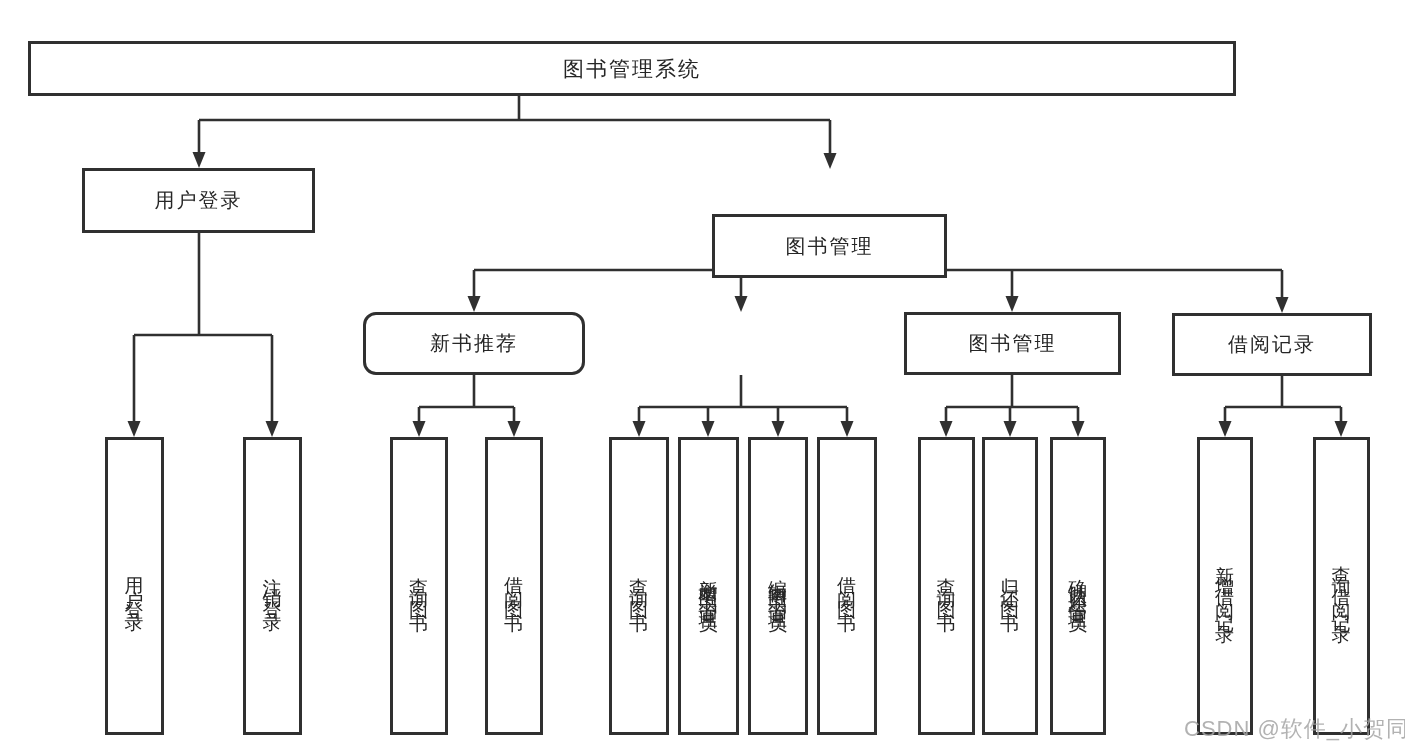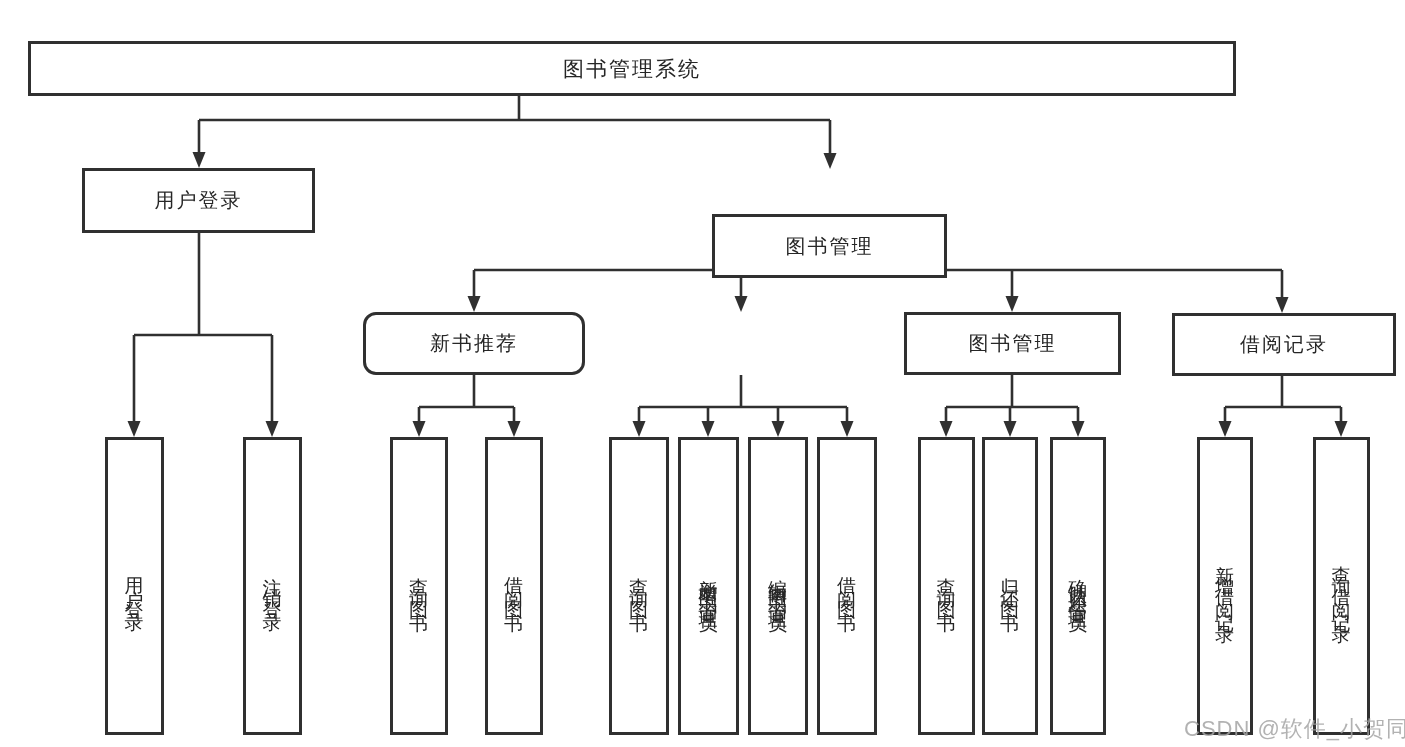--- a/index.html
+++ b/index.html
@@ -37,21 +37,21 @@
     color:#262626;
   }
   .vlabel.long{letter-spacing:5px;}
   
   #n-root{left:28px;top:13px;width:1208px;height:55px;margin-top:28px;}
   #n-user-login{left:82px;top:168px;width:233px;height:65px;}
   #n-book-mgmt{left:712px;top:169px;width:235px;height:64px;margin-top:45px;}
   #n-new-book-rec{left:363px;top:312px;width:222px;height:63px;border-radius:13px;}
   #n-book-borrow{left:633px;top:312px;width:217px;height:63px;}
   #n-current-borrow{left:904px;top:312px;width:217px;height:63px;}
-  #n-borrow-records{left:1172px;top:313px;width:224px;height:63px;text-align:center;}
+  #n-borrow-records{left:1172px;top:313px;width:200px;height:63px;text-align:center;}
   #n-leaf-user-login{left:105px;top:437px;width:59px;height:298px;}
   #n-leaf-logout{left:243px;top:437px;width:59px;height:298px;}
   #n-leaf-query-book-1{left:390px;top:437px;width:58px;height:298px;}
   #n-leaf-borrow-book-1{left:485px;top:437px;width:58px;height:298px;}
   #n-leaf-query-book-2{left:609px;top:437px;width:60px;height:298px;}
   #n-leaf-add-book{left:678px;top:437px;width:61px;height:298px;}
   #n-leaf-edit-book{left:748px;top:437px;width:60px;height:298px;}
   #n-leaf-borrow-book-2{left:817px;top:437px;width:60px;height:298px;}
   #n-leaf-query-book-3{left:918px;top:437px;width:57px;height:298px;}
   #n-leaf-return-book{left:982px;top:437px;width:56px;height:298px;}

